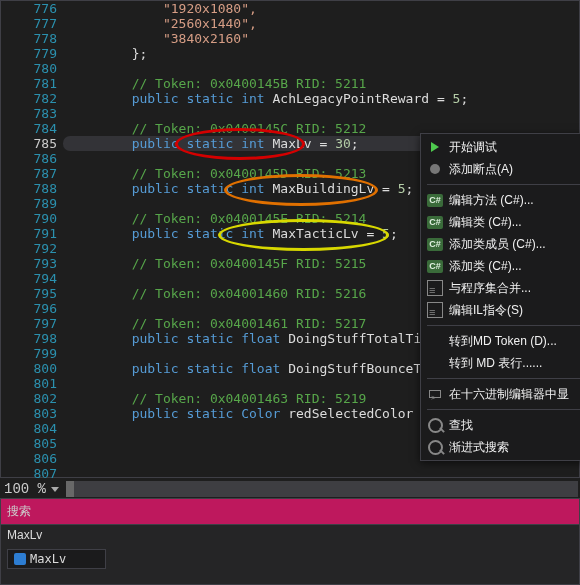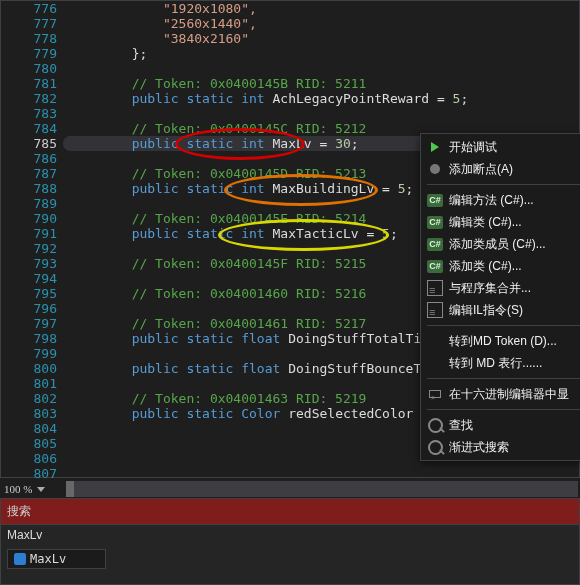--- a/index.html
+++ b/index.html
@@ -33,27 +33,27 @@
   .mi .doc{width:14px;height:14px;border:1px solid #888;position:relative;}
   .mi .doc:before{content:"≡";position:absolute;left:1px;top:-2px;color:#888;font-size:11px;}
   .mi .tri{width:0;height:0;border-left:8px solid #4ec94e;border-top:5px solid transparent;border-bottom:5px solid transparent;}
   .mi .circ{width:10px;height:10px;border-radius:50%;background:#777;}
   .mi .glass{width:11px;height:11px;border:2px solid #888;border-radius:50%;position:relative;}
   .mi .glass:after{content:"";position:absolute;width:6px;height:2px;background:#888;transform:rotate(45deg);left:9px;top:9px;}
   .mi .cmd{width:14px;height:14px;position:relative;}
   .mi .cmd:before{content:"";position:absolute;width:10px;height:6px;border:1px solid #888;left:1px;top:3px;}
   .mi .cmd:after{content:">";position:absolute;color:#888;font-size:8px;left:3px;top:0;}
   
-  #zoom{position:absolute;left:4px;top:481px;height:16px;color:#cccccc;font-family:Liberation Serif, serif;font-size:11px;display:flex;align-items:center;gap:2px;}
+  #zoom{position:absolute;left:4px;top:481px;height:16px;color:#cccccc;font-family:Liberation Mono, monospace;font-size:14px;display:flex;align-items:center;gap:2px;}
   #zoom .drop{width:0;height:0;border-left:4px solid transparent;border-right:4px solid transparent;border-top:5px solid #aaaaaa;margin-left:3px;}
   #hscroll{position:absolute;left:66px;right:2px;top:481px;height:16px;background:#3e3e42;}
   #hscroll .thumb{position:absolute;left:0;width:8px;height:100%;background:#686868;}
   
   #searchpanel{position:absolute;left:0;right:0;top:498px;bottom:0;background:#252526;border:1px solid #3f3f46;box-sizing:border-box;font-family:"Microsoft YaHei",SimSun,sans-serif;font-size:12px;}
-  #searchpanel .title{padding:4px 6px;color:#cccccc;background:#7f1d1d;border-bottom:1px solid #3f3f46;}
+  #searchpanel .title{padding:4px 6px;color:#cccccc;background:#be185d;border-bottom:1px solid #3f3f46;}
   #searchpanel .input{padding:3px 6px;color:#dcdcdc;}
   #searchpanel .result{margin:4px 6px;background:#1b1b1c;border:1px solid #3f3f46;padding:2px 6px;display:flex;align-items:center;gap:4px;max-width:85px;}
   #searchpanel .result .fico{width:12px;height:12px;background:#2d7dd2;border-radius:2px;}
   #searchpanel .result .txt{color:#dcdcdc;font-family:Consolas,monospace;}
 </style>
 </head>
 <body>
 <div id="app">
 
 <div id="editor">

